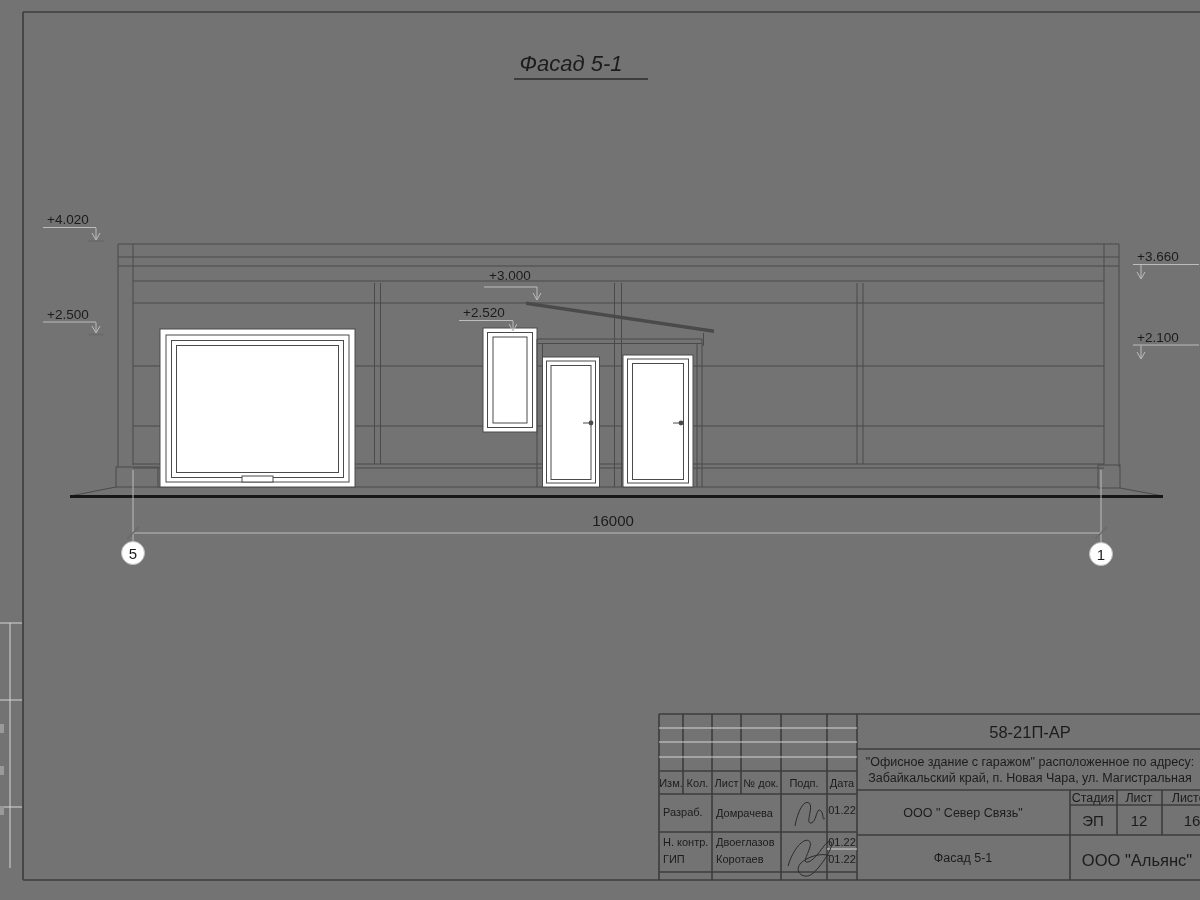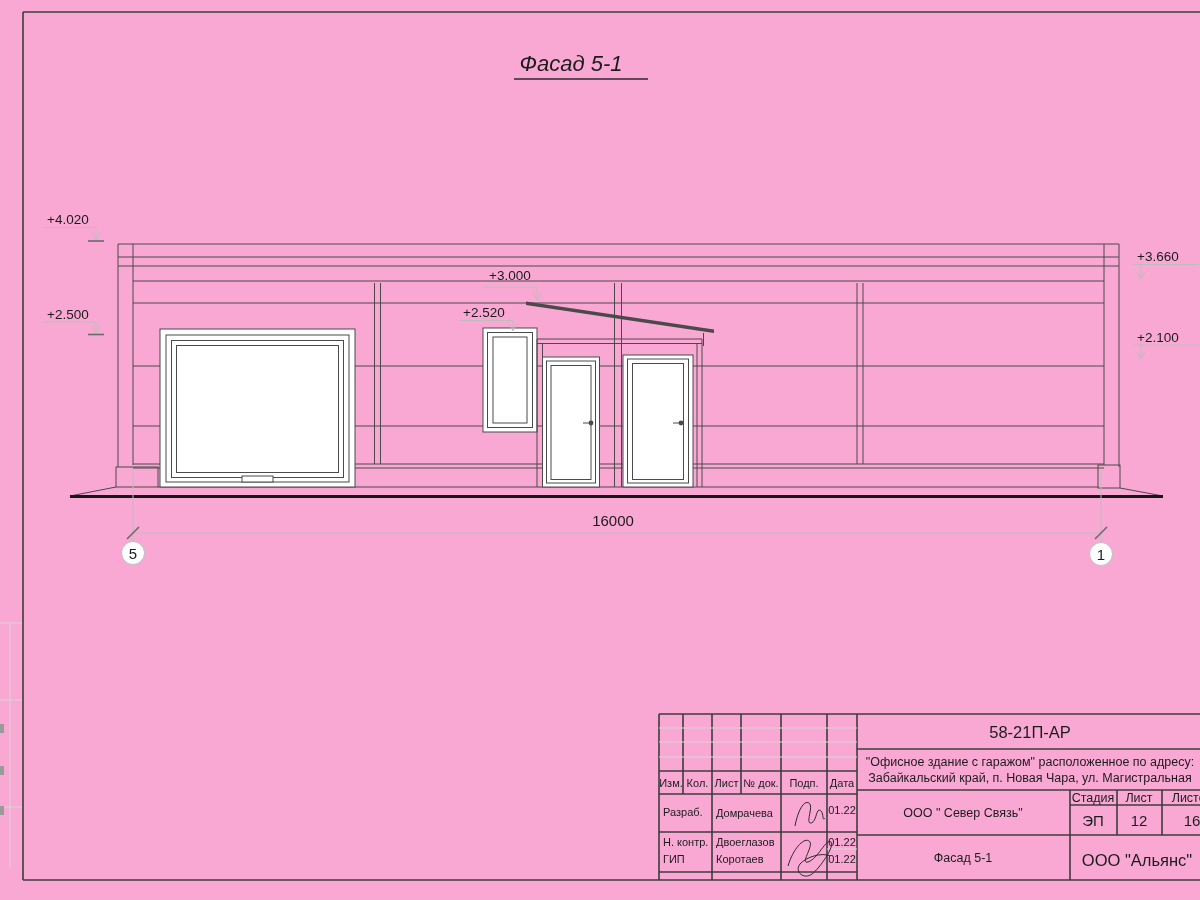--- a/index.html
+++ b/index.html
@@ -1,16 +1,16 @@
 <!DOCTYPE html>
 <html><head>
 <meta charset="utf-8">
 <style>
   html,body{margin:0;padding:0;background:#ffffff;width:1200px;height:900px;overflow:hidden;}
-  #sheet{position:relative;width:1200px;height:900px;background:#f9a8d4;}
+  #sheet{position:relative;width:1200px;height:900px;background:#737373;}
   svg{position:absolute;left:0;top:0;}
   svg text{font-family:"Liberation Sans", sans-serif;fill:#1c1c1c;}
   .ln{stroke:#4a4a4a;stroke-width:1;fill:none;}
   .ln2{stroke:#3c3c3c;stroke-width:1.6;fill:none;}
   .lt{stroke:#bdbdbd;stroke-width:1;fill:none;}
   .faint{stroke:#d6d6d6;stroke-width:1;fill:none;}
   .thick{stroke:#161616;stroke-width:3;fill:none;}
   .wfill{fill:#ffffff;stroke:#4a4a4a;stroke-width:1;}
   .dark{fill:#4a4a4a;stroke:none;}
   .tick{stroke:#6a6a6a;stroke-width:1.6;fill:none;}

